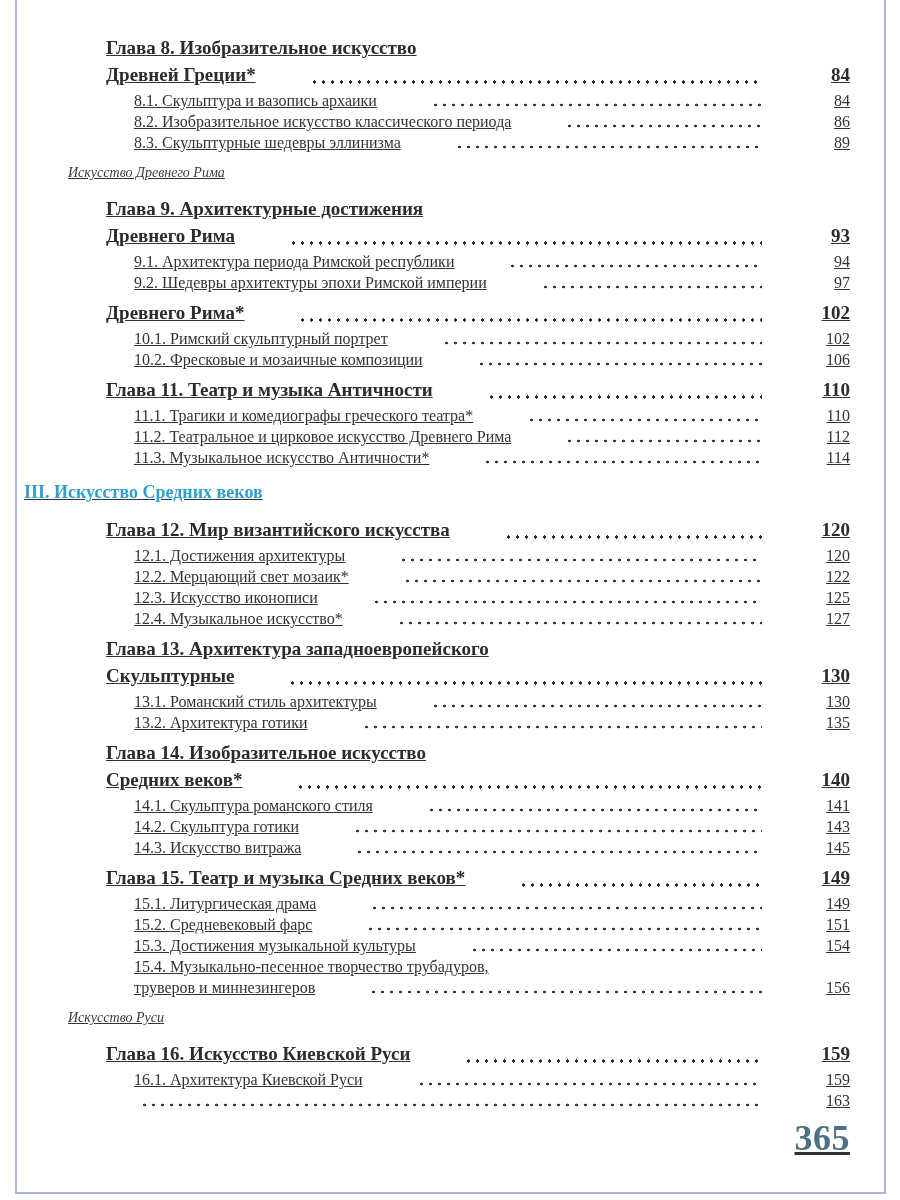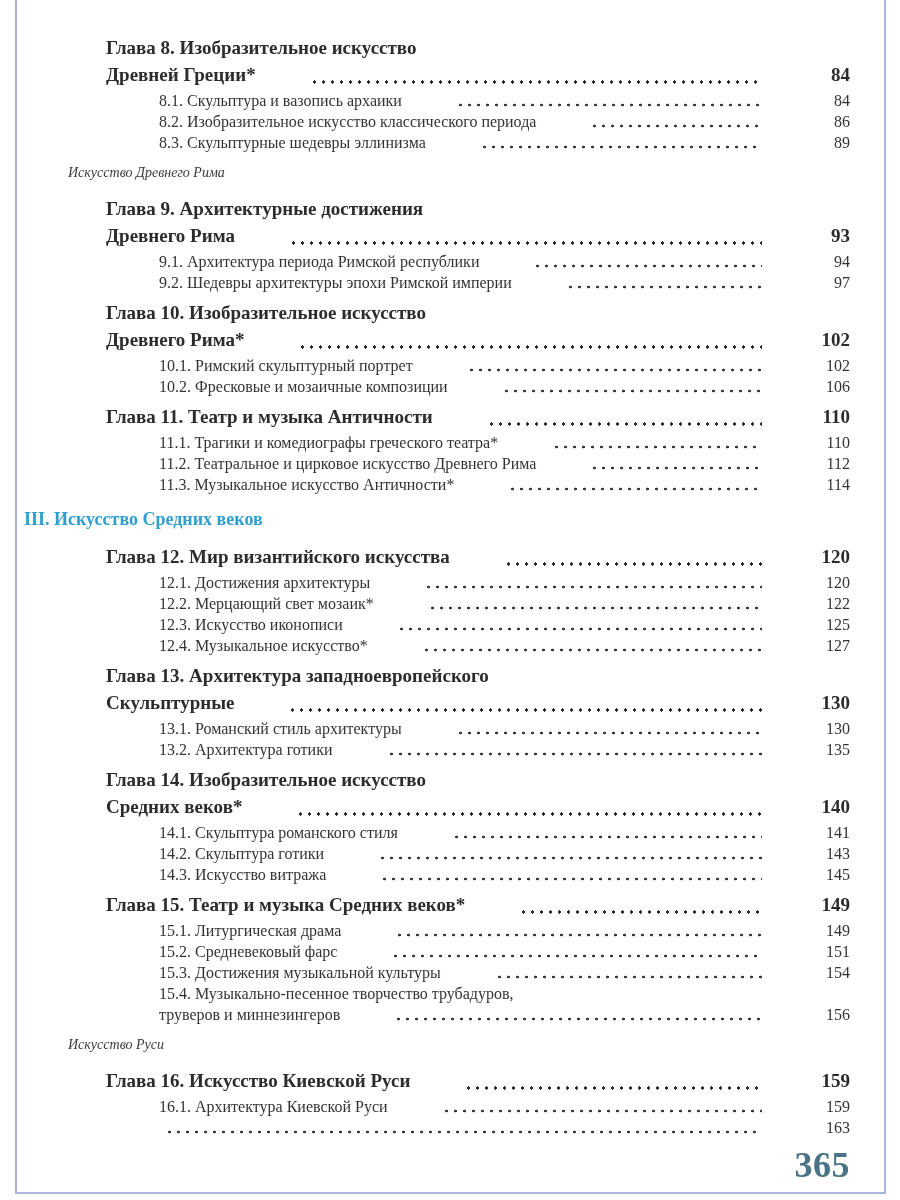--- a/index.html
+++ b/index.html
@@ -4,26 +4,26 @@
 <style>
   :root{
     --text:#333333;
     --accent-blue:#2f9fd0;
     --page-number:#4a7385;
     --frame:#a9b4e0;
   }
   html,body{margin:0;padding:0;width:900px;height:1200px;background:#ffffff;overflow:hidden;}
   body{font-family:"Liberation Serif","DejaVu Serif",serif;color:var(--text);}
   .frame{position:absolute;left:15px;right:14px;top:-12px;bottom:6px;border:2px solid var(--frame);pointer-events:none;}
-  .content{position:relative;padding:34px 50px 0 20px;box-sizing:border-box;}
+  .content{position:relative;padding:34px 50px 0 20px;box-sizing:border-box;text-decoration:underline;}
   .chapter{margin:0 0 6px 86px;}
   .ch-line{font-weight:bold;font-size:19px;line-height:27px;color:#2c2c2c;}
   .subs{margin-top:2px;}
   .sub{margin-left:28px;}
-  .sub-line{font-size:16px;line-height:21px;margin-left:25px;}
+  .sub-line{font-size:16px;line-height:21px;}
   .row{display:flex;align-items:flex-start;gap:48px;}
   .row .t{white-space:nowrap;}
   .dots{flex:1 1 auto;height:4px;margin:0 6px 4px 6px;align-self:flex-end;
         background-image:radial-gradient(circle,#3b3b3b 1.3px,transparent 1.6px);
         background-size:9px 4px;background-position:0 100%;background-repeat:repeat-x;}
   .ch-line .dots{background-image:radial-gradient(circle,#2c2c2c 1.5px,transparent 1.8px);}
   .pg{flex:0 0 auto;min-width:34px;text-align:right;}
   .part{font-style:italic;font-size:14px;line-height:24px;margin:8px 0 10px 48px;color:#3a3a3a;}
   .section{font-weight:bold;font-size:18px;line-height:28px;margin:10px 0 10px 4px;color:var(--accent-blue);}
   .folio{margin-top:2px;text-align:right;font-weight:bold;font-size:36px;color:var(--page-number);letter-spacing:.5px;}
@@ -90,21 +90,20 @@
             <div class="sub-line row">
               <span class="t">9.2. Шедевры архитектуры эпохи Римской империи</span>
               <span class="dots"></span>
               <span class="pg">97</span>
             </div>
           </div>
         </div>
       </div>
       <div class="chapter">
         <div class="ch-title">
-          <div class="ch-line">Глава 10. Изобразительное искусство</div>
           <div class="ch-line row">
             <span class="t">Древнего Рима*</span>
             <span class="dots"></span>
             <span class="pg">102</span>
           </div>
         </div>
         <div class="subs">
           <div class="sub">
             <div class="sub-line row">
               <span class="t">10.1. Римский скульптурный портрет</span>

